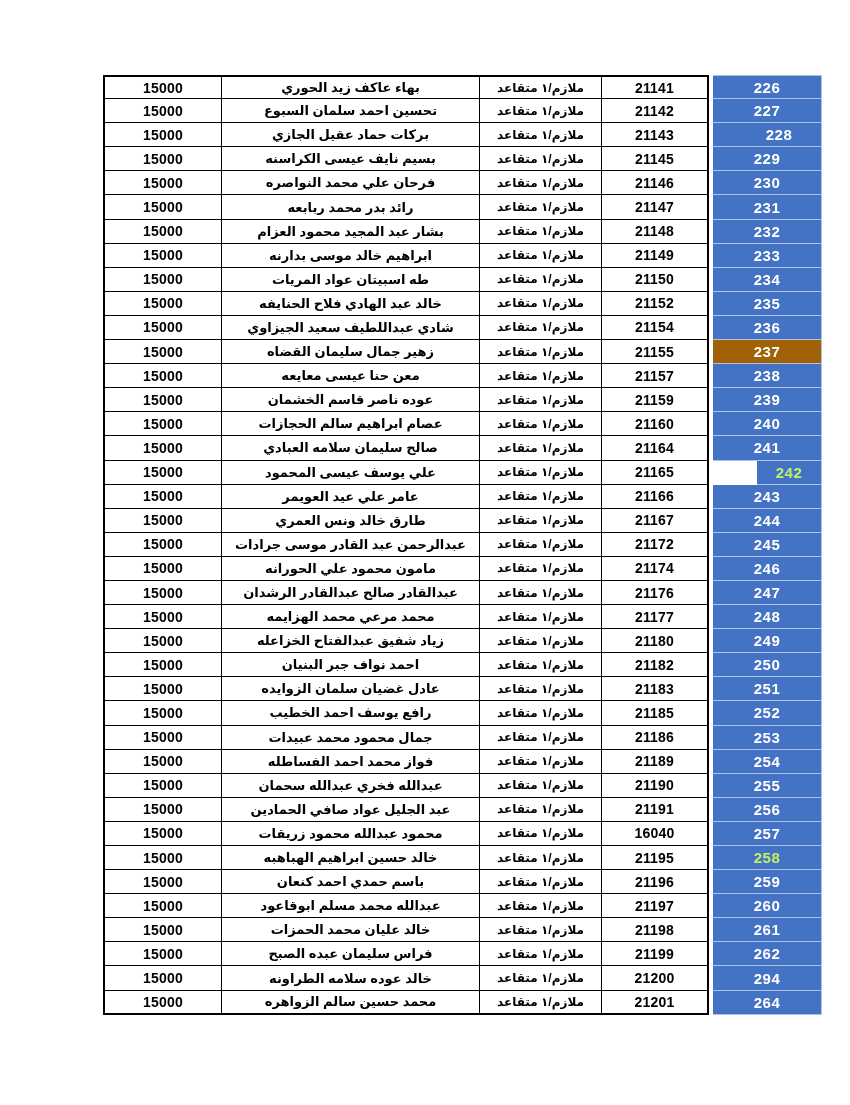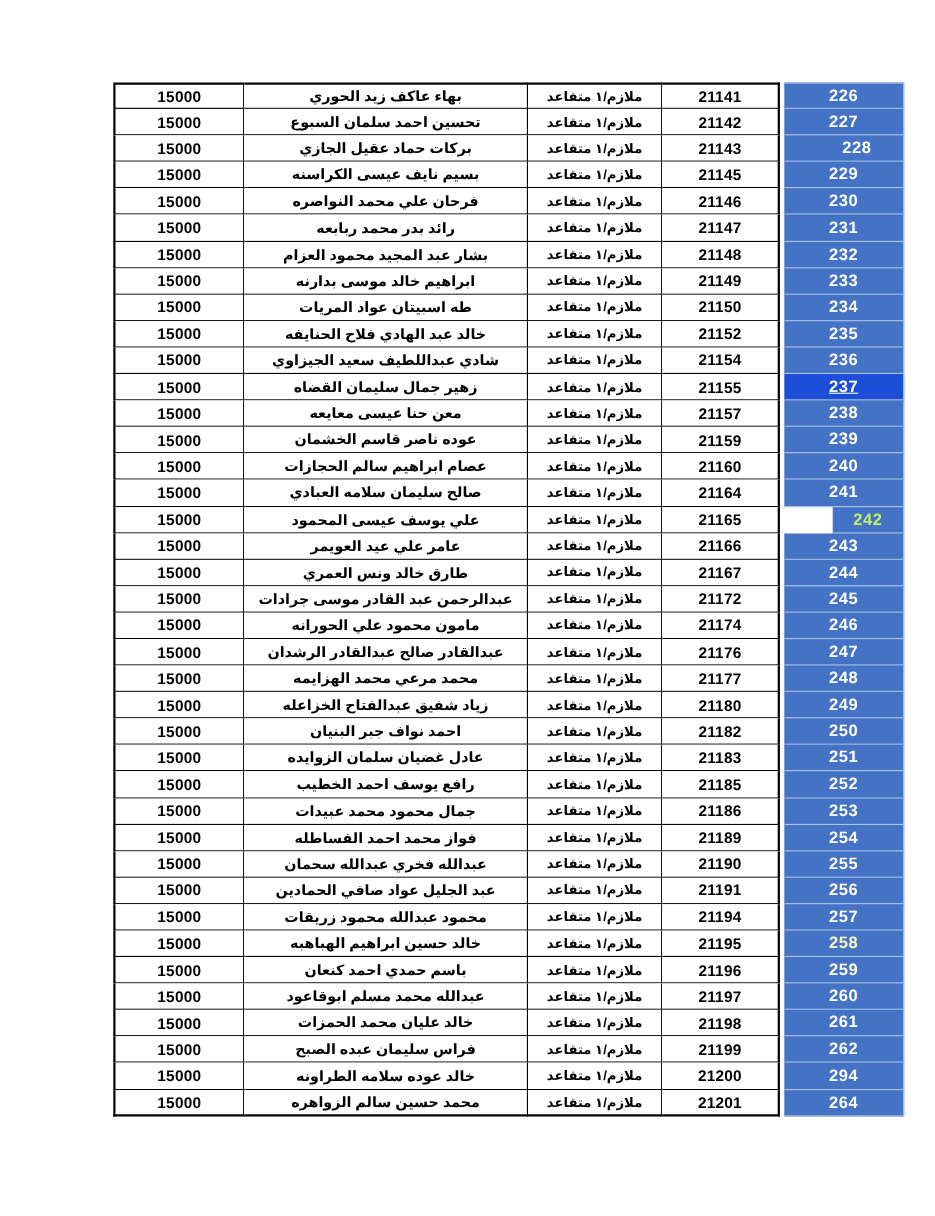--- a/index.html
+++ b/index.html
@@ -142,21 +142,21 @@
       <div class="cell col-name" dir="rtl">شادي عبداللطيف سعيد الجيزاوي</div>
       <div class="cell col-rank" dir="rtl">ملازم/١ متقاعد</div>
       <div class="cell col-id">21154</div>
       <div class="spacer"></div>
       <div class="serial" style="background: rgb(68, 114, 196); color: rgb(255, 255, 255); border-bottom: 1.5px solid rgb(174, 195, 228); border-right: 1.5px solid rgb(174, 195, 228);">236</div>
       <div class="cell col-amount">15000</div>
       <div class="cell col-name" dir="rtl">زهير جمال سليمان القضاه</div>
       <div class="cell col-rank" dir="rtl">ملازم/١ متقاعد</div>
       <div class="cell col-id">21155</div>
       <div class="spacer"></div>
-      <div class="serial" style="background: #1d4ed8; color: rgb(255, 255, 255); border-bottom: 1.5px solid rgb(174, 195, 228); border-right: 1.5px solid rgb(174, 195, 228); text-decoration: underline;">237</div>
+      <div class="serial" style="background: #a16207; color: rgb(255, 255, 255); border-bottom: 1.5px solid rgb(174, 195, 228); border-right: 1.5px solid rgb(174, 195, 228);">237</div>
       <div class="cell col-amount">15000</div>
       <div class="cell col-name" dir="rtl">معن حنا عيسى معايعه</div>
       <div class="cell col-rank" dir="rtl">ملازم/١ متقاعد</div>
       <div class="cell col-id">21157</div>
       <div class="spacer"></div>
       <div class="serial" style="background: rgb(68, 114, 196); color: rgb(255, 255, 255); border-bottom: 1.5px solid rgb(174, 195, 228); border-right: 1.5px solid rgb(174, 195, 228);">238</div>
       <div class="cell col-amount">15000</div>
       <div class="cell col-name" dir="rtl">عوده ناصر قاسم الخشمان</div>
       <div class="cell col-rank" dir="rtl">ملازم/١ متقاعد</div>
       <div class="cell col-id">21159</div>
@@ -260,29 +260,29 @@
       <div class="serial" style="background: rgb(68, 114, 196); color: rgb(255, 255, 255); border-bottom: 1.5px solid rgb(174, 195, 228); border-right: 1.5px solid rgb(174, 195, 228);">255</div>
       <div class="cell col-amount">15000</div>
       <div class="cell col-name" dir="rtl">عبد الجليل عواد صافي الحمادين</div>
       <div class="cell col-rank" dir="rtl">ملازم/١ متقاعد</div>
       <div class="cell col-id">21191</div>
       <div class="spacer"></div>
       <div class="serial" style="background: rgb(68, 114, 196); color: rgb(255, 255, 255); border-bottom: 1.5px solid rgb(174, 195, 228); border-right: 1.5px solid rgb(174, 195, 228);">256</div>
       <div class="cell col-amount">15000</div>
       <div class="cell col-name" dir="rtl">محمود عبدالله محمود زريقات</div>
       <div class="cell col-rank" dir="rtl">ملازم/١ متقاعد</div>
-      <div class="cell col-id">21194</div>
+      <div class="cell col-id">16040</div>
       <div class="spacer"></div>
       <div class="serial" style="background: rgb(68, 114, 196); color: rgb(255, 255, 255); border-bottom: 1.5px solid rgb(174, 195, 228); border-right: 1.5px solid rgb(174, 195, 228);">257</div>
       <div class="cell col-amount">15000</div>
       <div class="cell col-name" dir="rtl">خالد حسين ابراهيم الهباهبه</div>
       <div class="cell col-rank" dir="rtl">ملازم/١ متقاعد</div>
       <div class="cell col-id">21195</div>
       <div class="spacer"></div>
-      <div class="serial" style="background: rgb(68, 114, 196); color: #fef9c3; border-bottom: 1.5px solid rgb(174, 195, 228); border-right: 1.5px solid rgb(174, 195, 228);">258</div>
+      <div class="serial" style="background: rgb(68, 114, 196); color: #bef264; border-bottom: 1.5px solid rgb(174, 195, 228); border-right: 1.5px solid rgb(174, 195, 228);">258</div>
       <div class="cell col-amount">15000</div>
       <div class="cell col-name" dir="rtl">باسم حمدي احمد كنعان</div>
       <div class="cell col-rank" dir="rtl">ملازم/١ متقاعد</div>
       <div class="cell col-id">21196</div>
       <div class="spacer"></div>
       <div class="serial" style="background: rgb(68, 114, 196); color: rgb(255, 255, 255); border-bottom: 1.5px solid rgb(174, 195, 228); border-right: 1.5px solid rgb(174, 195, 228);">259</div>
       <div class="cell col-amount">15000</div>
       <div class="cell col-name" dir="rtl">عبدالله محمد مسلم ابوقاعود</div>
       <div class="cell col-rank" dir="rtl">ملازم/١ متقاعد</div>
       <div class="cell col-id">21197</div>

